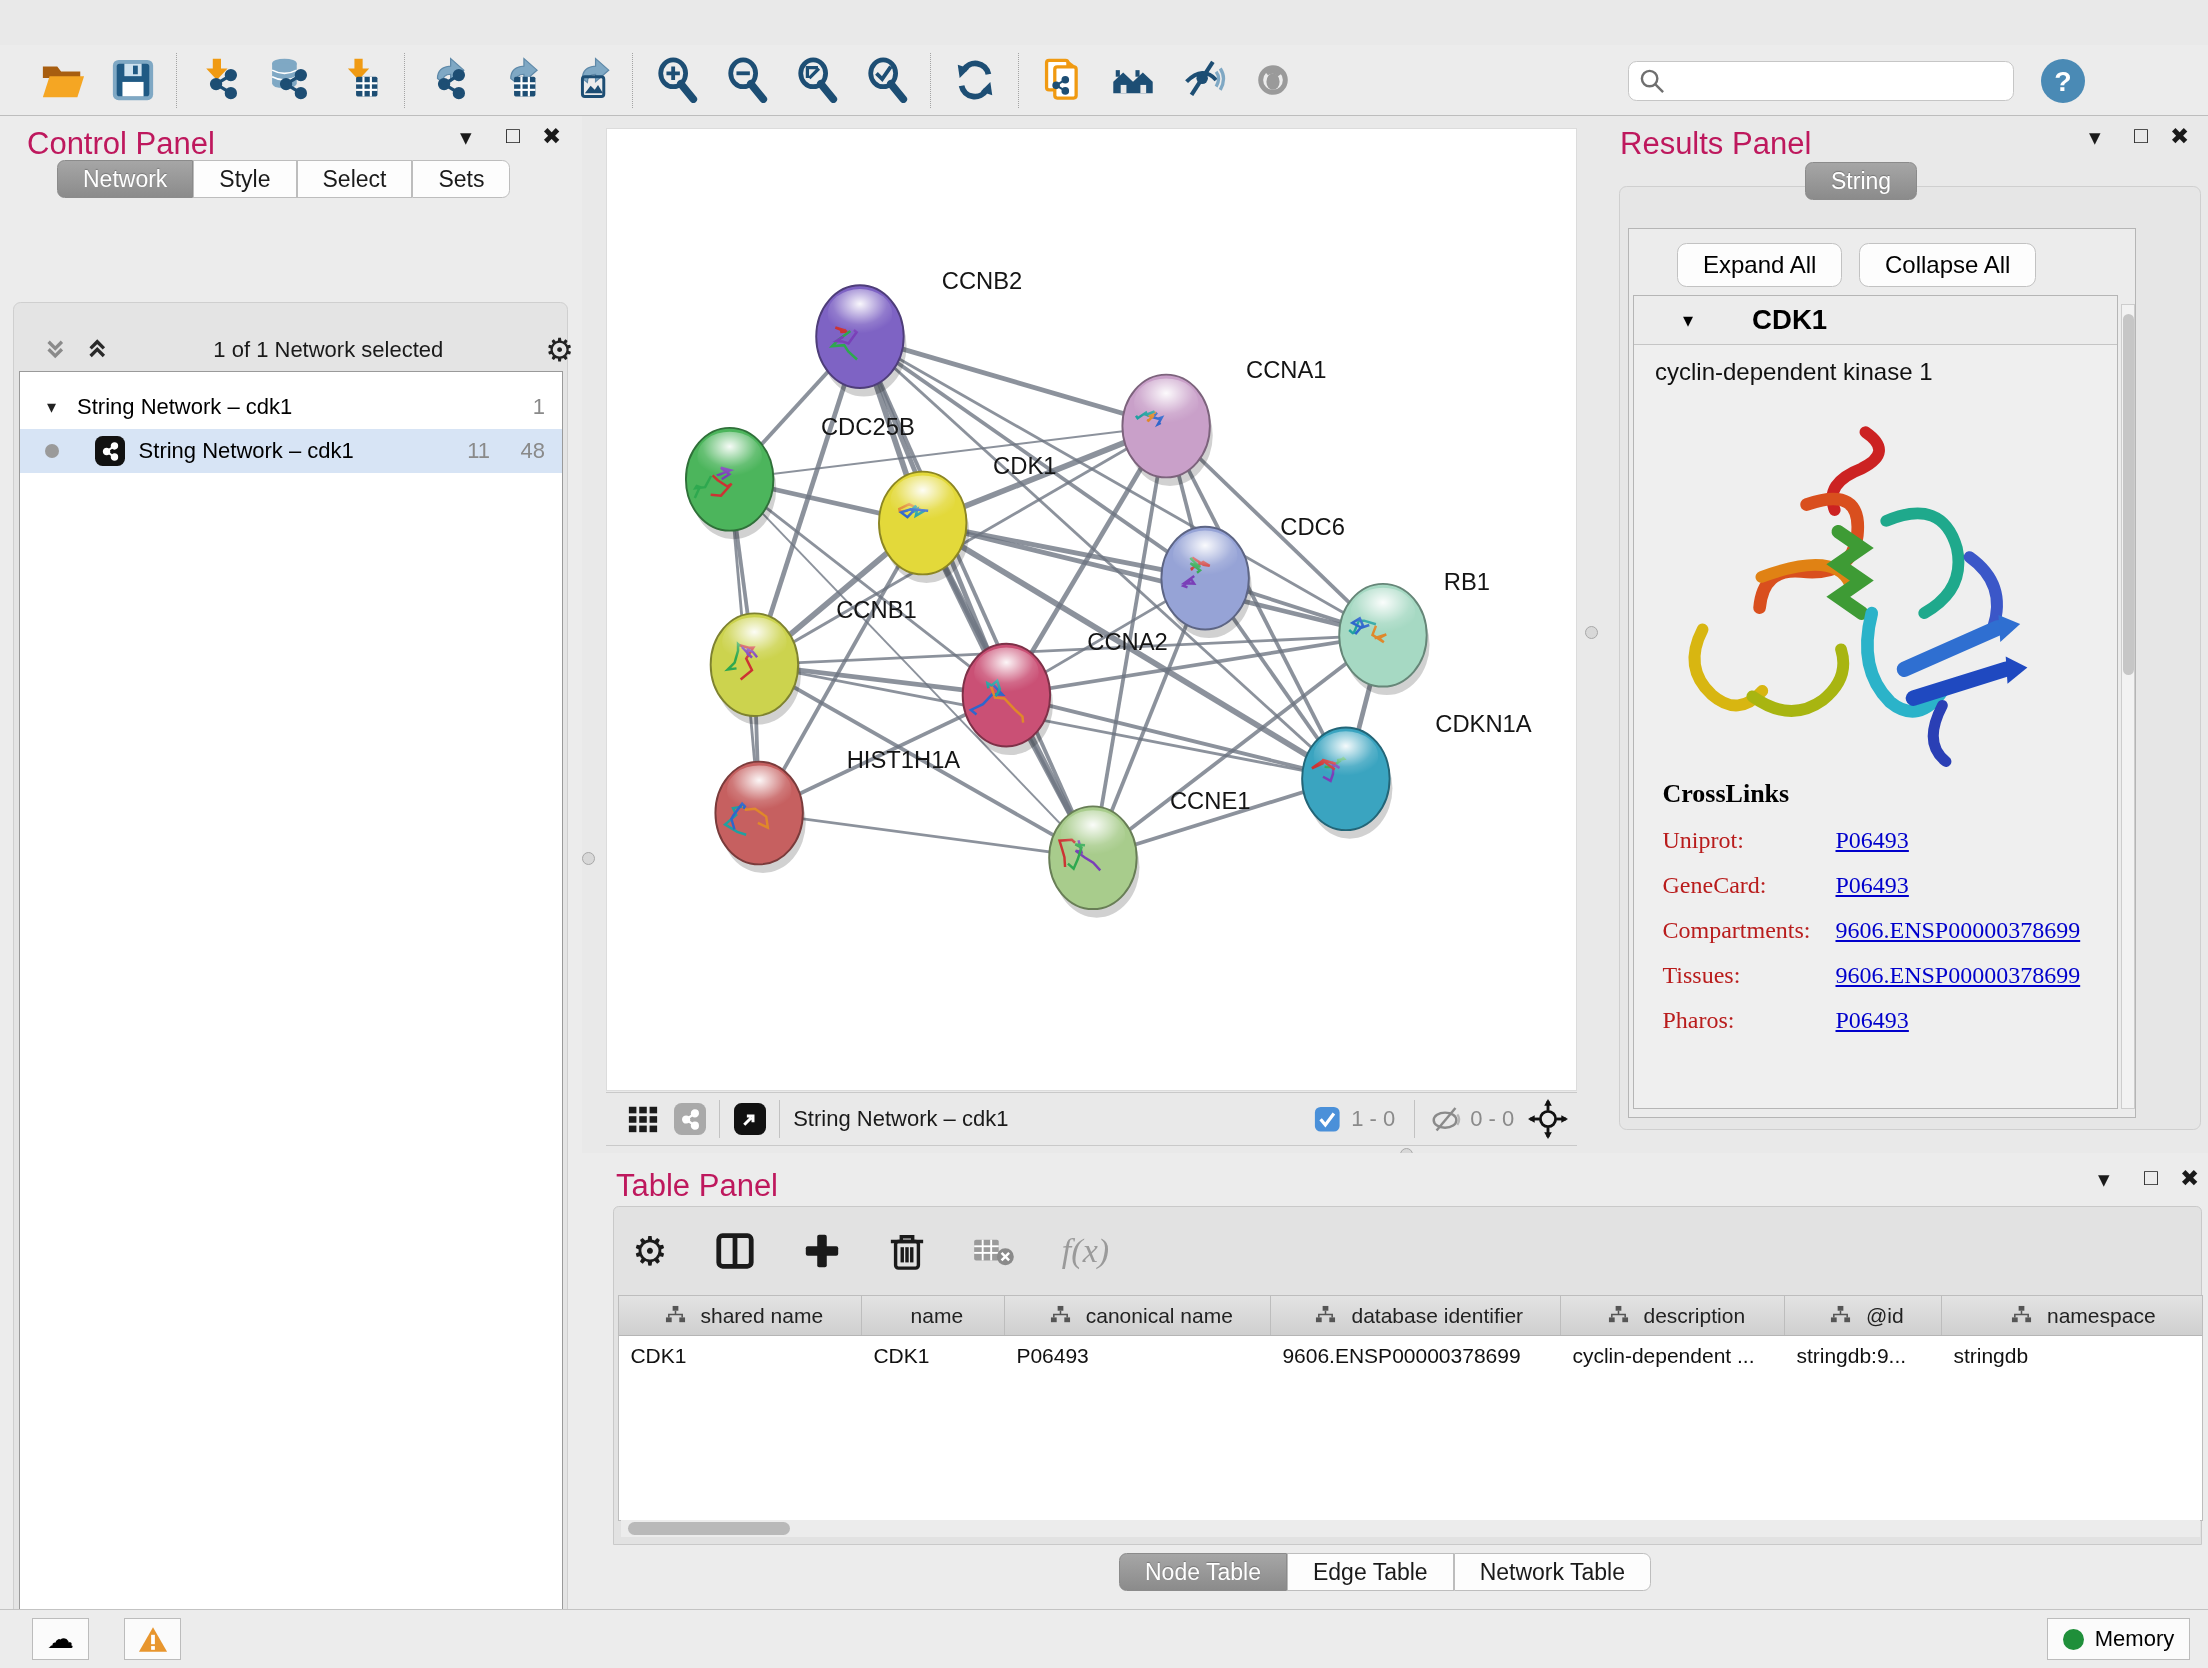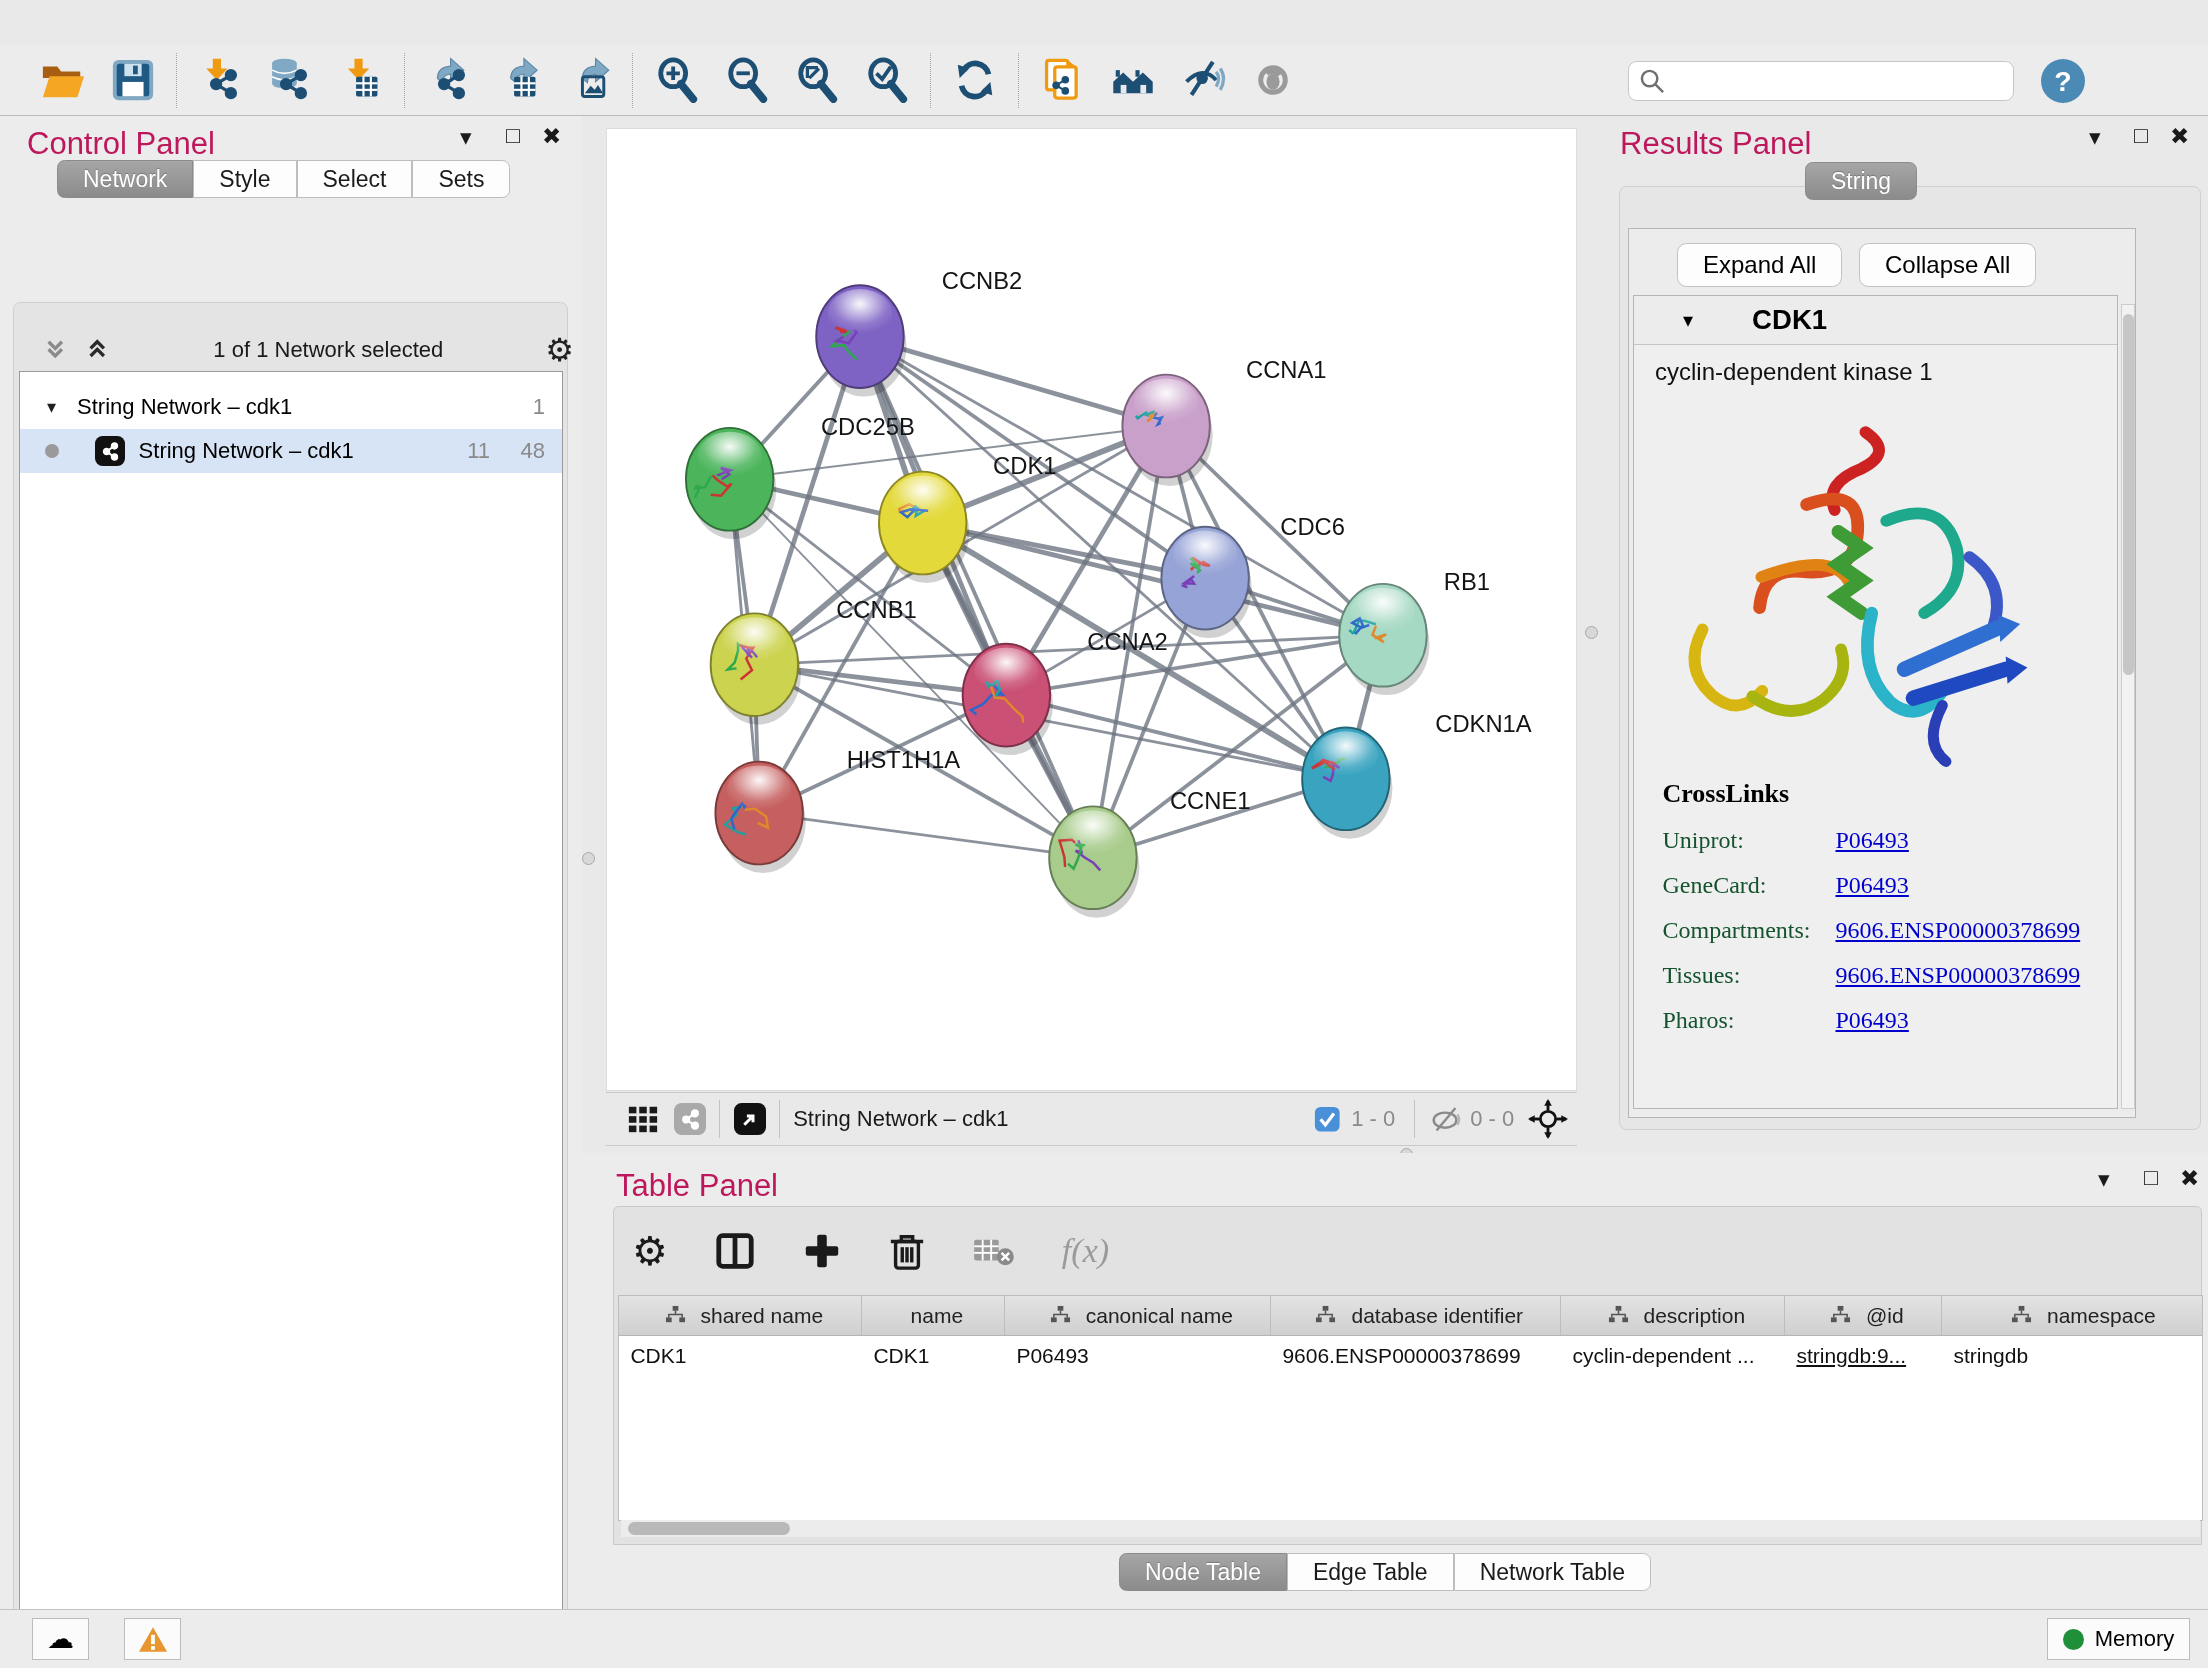--- a/index.html
+++ b/index.html
@@ -58,21 +58,21 @@
   .split-dot { width:13.3px; height:13.3px; border-radius:50%; background:#d8d8d8; border:1px solid #a8a8a8; }
   #rp-box { left:1619px; top:186px; width:582px; height:944px; background:#e6e6e6;
     border:1px solid #cfcfcf; border-radius:7.6px; }
   #rp-inner { left:1628px; top:228px; width:508px; height:890px; background:#ececec; border:1px solid #b5b5b5; }
   .rp-btn { height:44px; padding:0 25px; background:#fdfdfd; border:1px solid #c2c2c2;
     border-radius:9.5px; font-size:24px; display:flex; align-items:center; justify-content:center; cursor:pointer; }
   #cdk-box { left:1633px; top:295px; width:485px; height:814px; background:#efefef; border:1px solid #b5b5b5; }
   #cdk-head { height:49px; border-bottom:1px solid #c5c5c5; display:flex; align-items:center; background:#ececec; }
   #crosslinks { font-family:"Liberation Serif", serif; }
   .cl-row { display:flex; font-size:24px; margin-top:18px; }
-  .cl-label { width:173px; color:#14532d; }
+  .cl-label { width:173px; color:#b91c1c; }
   .cl-link { color:#0000cc; text-decoration:underline; }
   #rp-scroll { left:2121px; top:304px; width:14.3px; height:805px; background:#f2f2f2; border:1px solid #cdcdcd; }
   #rp-thumb { left:2123px; top:314px; width:10.5px; height:361px; background:#c6c6c6; border-radius:5.7px; }
 
   
   #table-panel { left:582px; top:1153px; width:1626px; height:457px; background:#ececec; }
   #tp-box { left:613px; top:1206px; width:1589px; height:339px; background:#e2e2e2; border:1px solid #c9c9c9; border-radius:5.7px 5.7px 0 0; }
   #tp-toolbar { left:632px; top:1217px; width:856px; height:67px; display:flex; align-items:center; gap:46px; }
   #tp-table { left:618px; top:1295px; width:1585px; height:226px; background:#fff; border:1px solid #bdbdbd; overflow:hidden; }
   #tp-header { display:flex; height:40px; background:linear-gradient(#e3e3e3,#cfcfcf); border-bottom:1px solid #b5b5b5; }
@@ -765,21 +765,21 @@
           </svg>
           <span>namespace</span>
         </div>
       </div>
     <div id="tp-row">
         <div class="td" style="width: 243px;">CDK1</div>
         <div class="td" style="width: 143px;">CDK1</div>
         <div class="td" style="width: 266px;">P06493</div>
         <div class="td" style="width: 290px;">9606.ENSP00000378699</div>
         <div class="td" style="width: 224px;">cyclin-dependent ...</div>
-        <div class="td" style="width: 157px; text-decoration: underline;">stringdb:9...</div>
+        <div class="td" style="width: 157px;">stringdb:9...</div>
         <div class="td" style="width: 276px;">stringdb</div>
       </div>
   </div>
   <div class="abs" id="tp-hscroll"></div>
   <div class="abs" id="tp-hthumb"></div>
   <div class="abs" id="tp-tabs" style="left:1119px; top:1553px; display:flex">
       <div class="seg-tab first sel">Node Table</div>
       <div class="seg-tab">Edge Table</div>
       <div class="seg-tab last">Network Table</div>
     </div>

